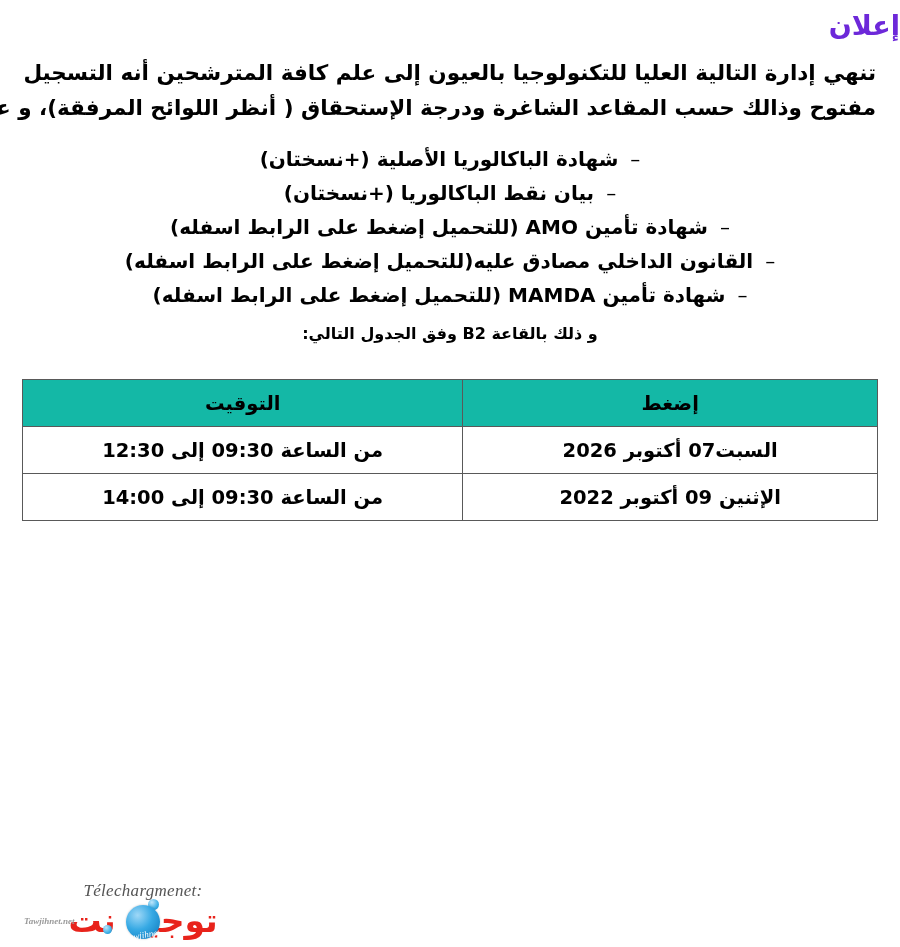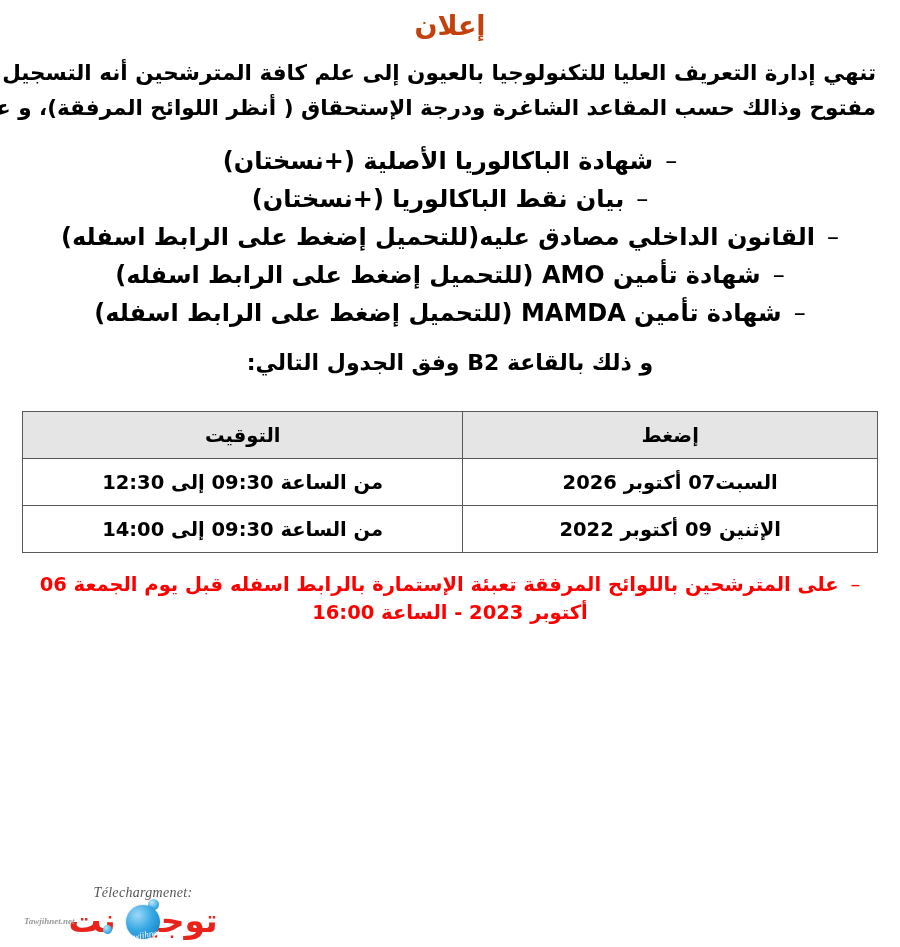--- a/index.html
+++ b/index.html
@@ -18,22 +18,21 @@
 
   .page {
     width: 900px;
     height: 947px;
     position: relative;
     box-sizing: border-box;
   }
 
   
   .doc-title {
-    text-align: center;
-    color: #c2410c;
+    color: #6d28d9;
     font-size: 27px;
     font-weight: bold;
     line-height: 1.2;
     padding-top: 10px;
     letter-spacing: 0px;
   }
 
   
   .intro {
     margin: 14px 24px 0 24px;
@@ -51,38 +50,38 @@
   }
 
   
   .doc-list {
     margin: 16px 0 0 0;
     padding: 0;
     list-style: none;
     direction: rtl;
   }
   .doc-list li {
-    font-size: 24px;
+    font-size: 20px;
     font-weight: bold;
     line-height: 1.0;
     padding: 7px 0;
     text-align: center;
     white-space: nowrap;
     direction: rtl;
   }
   .bullet-dash {
     display: inline-block;
     margin-left: 12px;
     font-weight: normal;
   }
 
   
   .hall-note {
-    margin-top: 18px;
-    font-size: 22px;
+    margin-top: 12px;
+    font-size: 16px;
     font-weight: bold;
     text-align: center;
     direction: rtl;
   }
 
   
   .table-wrap {
     margin: 36px 22px 0 22px;
   }
   table.schedule {
@@ -96,21 +95,21 @@
     border: 1.6px solid #595959;
     text-align: center;
     font-size: 19.5px;
     font-weight: bold;
     color: #000;
     padding: 0;
     height: 46px;
     vertical-align: middle;
   }
   table.schedule th {
-    background: #e5e5e5;
+    background: #14b8a6;
   }
   col.col-day   { width: 48.5%; }
   col.col-time  { width: 51.5%; }
 
   
   .red-note {
     margin: 18px 20px 0 20px;
     color: #FF0000;
     font-size: 19.5px;
     font-weight: bold;
@@ -128,21 +127,21 @@
     position: absolute;
     left: 18px;
     bottom: 4px;
     width: 250px;
     text-align: center;
     direction: ltr;
   }
   .wm-telecharge {
     font-family: "Liberation Serif", "DejaVu Serif", serif;
     font-style: italic;
-    font-size: 14px;
+    font-size: 17px;
     color: #555555;
     margin-bottom: -2px;
     letter-spacing: .3px;
   }
   .wm-logo {
     position: relative;
     height: 44px;
     line-height: 44px;
   }
   .wm-arabic {
@@ -209,36 +208,36 @@
   }
 </style>
 </head>
 <body>
 
 <div class="page">
 
   <div class="doc-title">إعلان</div>
 
   <div class="intro">
-    <span class="intro-line">تنهي إدارة التعريف العليا للتكنولوجيا بالعيون إلى علم كافة المترشحين أنه التسجيل</span>
+    <span class="intro-line">تنهي إدارة التالية العليا للتكنولوجيا بالعيون إلى علم كافة المترشحين أنه التسجيل</span>
     <span class="intro-line">مفتوح وذالك حسب المقاعد الشاغرة ودرجة الإستحقاق ( أنظر اللوائح المرفقة)، و على</span>
   </div>
 
   <ul class="doc-list">
     <li>
       <span class="bullet-dash">–</span><span>شهادة الباكالوريا الأصلية (+نسختان)</span>
     </li>
     <li>
       <span class="bullet-dash">–</span><span>بيان نقط الباكالوريا (+نسختان)</span>
     </li>
     <li>
+      <span class="bullet-dash">–</span><span>شهادة تأمين  AMO (للتحميل إضغط على الرابط اسفله)</span>
+    </li>
+    <li>
       <span class="bullet-dash">–</span><span>القانون الداخلي مصادق عليه(للتحميل إضغط على الرابط اسفله)</span>
-    </li>
-    <li>
-      <span class="bullet-dash">–</span><span>شهادة تأمين  AMO (للتحميل إضغط على الرابط اسفله)</span>
     </li>
     <li>
       <span class="bullet-dash">–</span><span>شهادة تأمين  MAMDA (للتحميل إضغط على الرابط اسفله)</span>
     </li>
   </ul>
 
   <div class="hall-note">و ذلك بالقاعة B2 وفق الجدول التالي:</div>
 
   <div class="table-wrap">
     <table class="schedule">
@@ -258,24 +257,20 @@
           <td>من الساعة 09:30 إلى 12:30</td>
         </tr>
         <tr>
           <td>الإثنين 09 أكتوبر 2022</td>
           <td>من الساعة 09:30 إلى 14:00</td>
         </tr>
       </tbody>
     </table>
   </div>
 
-  <div class="red-note">
-    <span class="red-line"><span class="bullet-dash">–</span><span>على المترشحين باللوائح المرفقة تعبئة الإستمارة بالرابط اسفله قبل يوم الجمعة 06</span></span>
-    <span class="red-line">أكتوبر 2023 - الساعة 16:00</span>
-  </div>
 
   <div class="watermark">
     <div class="wm-telecharge">Télechargmenet:</div>
     <div class="wm-logo">
       <span class="wm-bubble-a"></span>
       <span class="wm-bubble-b"></span>
       <span class="wm-globe"></span>
       <span class="wm-globe-text">tawjihnet</span>
       <span class="wm-arabic">توجيه نت</span>
       <span class="wm-small">Tawjihnet.net</span>

